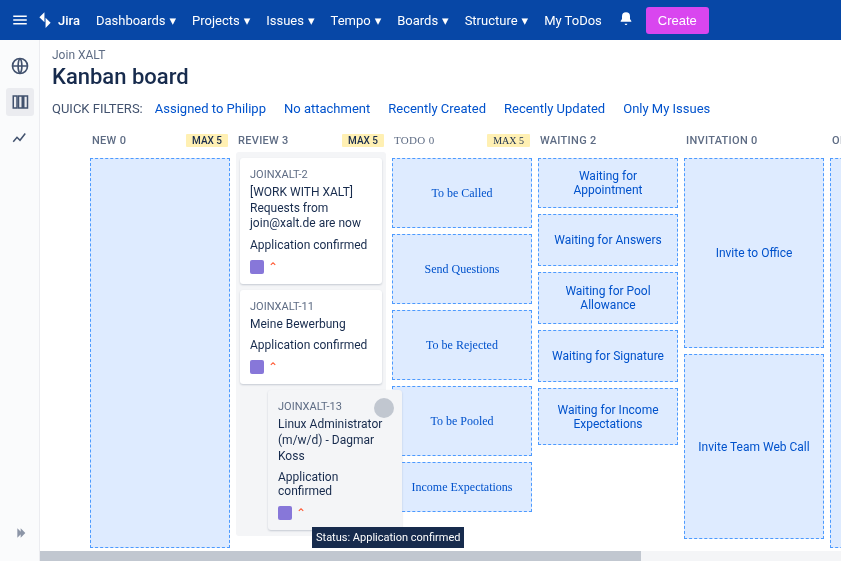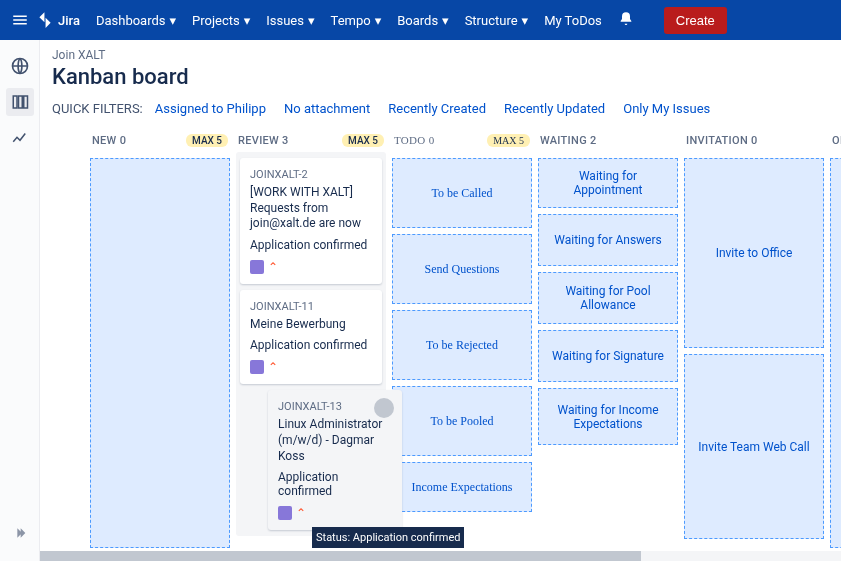--- a/index.html
+++ b/index.html
@@ -6,21 +6,21 @@
 body { font-family: -apple-system, BlinkMacSystemFont, "Segoe UI", Roboto, sans-serif; font-size: 13px; color: #172B4D; background: #fff; width: 841px; height: 561px; overflow: hidden; }
 
 .topbar { background: #0747A6; height: 40px; display: flex; align-items: center; padding: 16px 8px; color: #fff; }
 .topbar .menu-icon { width: 24px; height: 24px; display: flex; align-items: center; justify-content: center; cursor: pointer; }
 .topbar .logo { display: flex; align-items: center; margin: 0 8px 0 4px; font-weight: 500; }
 .topbar .logo svg { margin-right: 4px; }
 .topbar .nav { display: flex; align-items: center; height: 100%; }
 .topbar .nav-item { display: flex; align-items: center; padding: 0 8px; height: 100%; cursor: pointer; font-size: 13px; }
 .topbar .nav-item .chev { margin-left: 4px; }
 .topbar .bell { margin: 0 8px; cursor: pointer; }
-.topbar .create-btn { background: #b91c1c; color: #fff; border: none; padding: 6px 12px; border-radius: 3px; font-size: 13px; cursor: pointer; margin-left: 22px; }
+.topbar .create-btn { background: #d946ef; color: #fff; border: none; padding: 6px 12px; border-radius: 3px; font-size: 13px; cursor: pointer; margin-left: 4px; }
 
 .layout { display: flex; height: calc(100% - 40px); }
 .sidebar { width: 40px; background: #FAFBFC; border-right: 1px solid #EBECF0; display: flex; flex-direction: column; align-items: center; padding-top: 8px; position: relative; }
 .sidebar .sb-item { width: 28px; height: 28px; margin: 4px 0; display: flex; align-items: center; justify-content: center; border-radius: 3px; cursor: pointer; color: #42526E; }
 .sidebar .sb-item.selected { background: #EBECF0; }
 .sidebar .expand { position: absolute; bottom: 10px; }
 
 .main { flex: 1; overflow: hidden; display: flex; flex-direction: column; }
 .header { padding: 8px 12px 4px 12px; }
 .breadcrumb { color: #5E6C84; font-size: 12px; }
@@ -34,21 +34,21 @@
 .col { flex-shrink: 0; margin-right: 6px; }
 .col.new { width: 140px; }
 .col.review { width: 150px; }
 .col.todo { width: 140px; font-family: Liberation Serif, serif; }
 .col.waiting { width: 140px; }
 .col.invitation { width: 140px; }
 .col.offer { width: 60px; }
 
 .col-head { display: flex; align-items: center; justify-content: space-between; height: 24px; font-size: 11px; color: #5E6C84; font-weight: 500; padding: 0 2px; }
 .col-head .name { letter-spacing: 0.3px; }
-.col-head .max { background: #FFF0B3; color: #172B4D; padding: 1px 6px; border-radius: 6px; font-size: 10px; }
+.col-head .max { background: #FFF0B3; color: #172B4D; padding: 1px 6px; border-radius: 1px; font-size: 10px; }
 
 .dashed-box { border: 1.5px dashed #4C9AFF; background: #DEEBFF; border-radius: 0; color: #0052CC; display: flex; align-items: center; justify-content: center; text-align: center; font-size: 12px; padding: 4px; cursor: pointer; }
 .col-body { display: flex; flex-direction: column; gap: 6px; padding-top: 6px; }
 .col-body.empty .dashed-box { height: 390px; }
 
 .card { background: #fff; border-radius: 3px; box-shadow: 0 1px 2px rgba(9,30,66,0.2); padding: 10px; font-size: 12px; cursor: pointer; position: relative; }
 .card.hover { background: #F4F5F7; }
 .card .key { color: #5E6C84; font-size: 11px; margin-bottom: 4px; }
 .card .summary { color: #172B4D; margin-bottom: 6px; line-height: 1.3; }
 .card .status { color: #172B4D; margin-bottom: 8px; }

